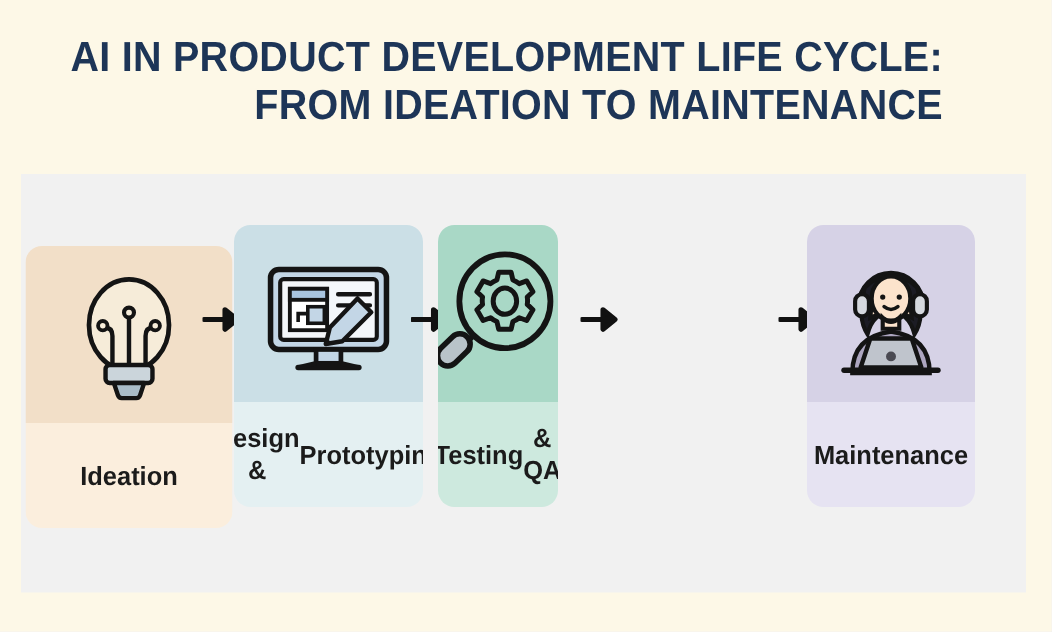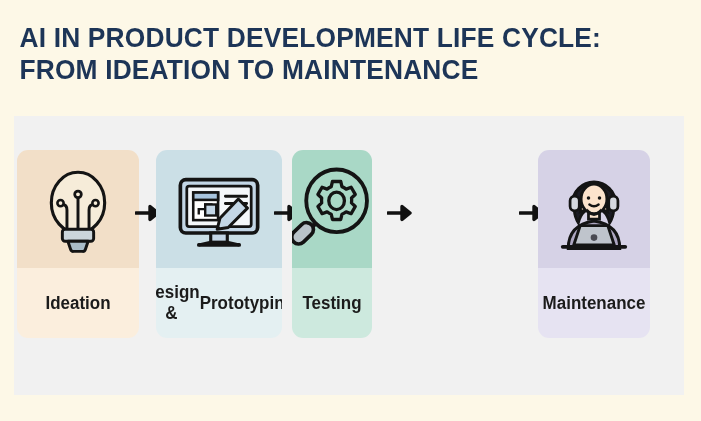--- a/index.html
+++ b/index.html
@@ -20,21 +20,21 @@
     width: 701px;
     height: 421px;
     background: #fdf8e7;
   }
   
   .title-block {
     position: absolute;
     left: 0;
     top: 22px;
     width: 648px;
-    text-align: left;
+    text-align: right;
   }
   .title-line {
     display: block;
     color: #1d3557;
     font-family: "Liberation Sans Narrow", "Liberation Sans", sans-serif;
     font-weight: bold;
     font-size: 28px;
     line-height: 32px;
     letter-spacing: 0.2px;
     transform: scaleX(0.94);
@@ -119,21 +119,21 @@
 <div id="infographic">
 
   <div class="title-block">
     <span class="title-line">AI IN PRODUCT DEVELOPMENT LIFE CYCLE:</span>
     <span class="title-line">FROM IDEATION TO MAINTENANCE</span>
   </div>
 
   <div class="panel"></div>
 
   <div class="flow" id="flow-row">
-      <div class="card" style="left: 3px; width: 122px;">
+      <div class="card" style="left: 3px; width: 138px; margin-top: 14px;">
         <div class="card-top" style="background: rgb(242, 223, 200);"></div>
         <div class="card-bottom" style="background: rgb(251, 238, 221);"></div>
         <div class="card-icon">
     <svg viewBox="0 0 100 100">
       <ellipse cx="50" cy="42" rx="29" ry="33" fill="#F6ECD9" stroke="#141414" stroke-width="3.4"></ellipse>
       <path d="M50 72 V36" stroke="#141414" stroke-width="3.2" fill="none"></path>
       <circle cx="50" cy="33" r="3.6" fill="#F6ECD9" stroke="#141414" stroke-width="3"></circle>
       <path d="M38 72 V50 Q38 44 33 44" stroke="#141414" stroke-width="3.2" fill="none" stroke-linecap="round"></path>
       <circle cx="31" cy="42.5" r="3.4" fill="#F6ECD9" stroke="#141414" stroke-width="2.8"></circle>
       <path d="M62 72 V50 Q62 44 67 44" stroke="#141414" stroke-width="3.2" fill="none" stroke-linecap="round"></path>
@@ -189,20 +189,21 @@
         <path d="M-4.5 -21 h9 l1.3 5.6 a16 16 0 0 1 4.6 2.7 l5.4 -2 4.5 7.8 -4.1 3.9 a16 16 0 0 1 0 5.3 l4.1 3.9 -4.5 7.8 -5.4 -2 a16 16 0 0 1 -4.6 2.7 l-1.3 5.6 h-9 l-1.3 -5.6 a16 16 0 0 1 -4.6 -2.7 l-5.4 2 -4.5 -7.8 4.1 -3.9 a16 16 0 0 1 0 -5.3 l-4.1 -3.9 4.5 -7.8 5.4 2 a16 16 0 0 1 4.6 -2.7 z" fill="none" stroke="#141414" stroke-width="3.6" stroke-linejoin="round"></path>
         <ellipse cx="0" cy="0" rx="8.5" ry="9.5" fill="none" stroke="#141414" stroke-width="3.6"></ellipse>
       </g>
       <path d="M32 65 L20 77" stroke="#141414" stroke-width="4.2" stroke-linecap="round"></path>
       <rect x="5" y="68" width="27" height="15" rx="7.5" transform="rotate(-44 18 76)" fill="#B9C3C9" stroke="#141414" stroke-width="4"></rect>
     </svg>
         </div>
         <div class="card-label">
           <span>Testing</span>
           <br>
+          <span>&amp; QA</span>
         </div>
       </div>
       <div class="arrow" style="left: 373px;">
         <svg viewBox="0 0 26 22">
           <path d="M1 11 h17 M15 4.5 L23 11 L15 17.5 z" stroke="#111111" stroke-width="3.4" fill="#111111" stroke-linejoin="round" stroke-linecap="round"></path>
         </svg>
       </div>
       <div class="arrow" style="left: 505px;">
         <svg viewBox="0 0 26 22">
           <path d="M1 11 h17 M15 4.5 L23 11 L15 17.5 z" stroke="#111111" stroke-width="3.4" fill="#111111" stroke-linejoin="round" stroke-linecap="round"></path>

